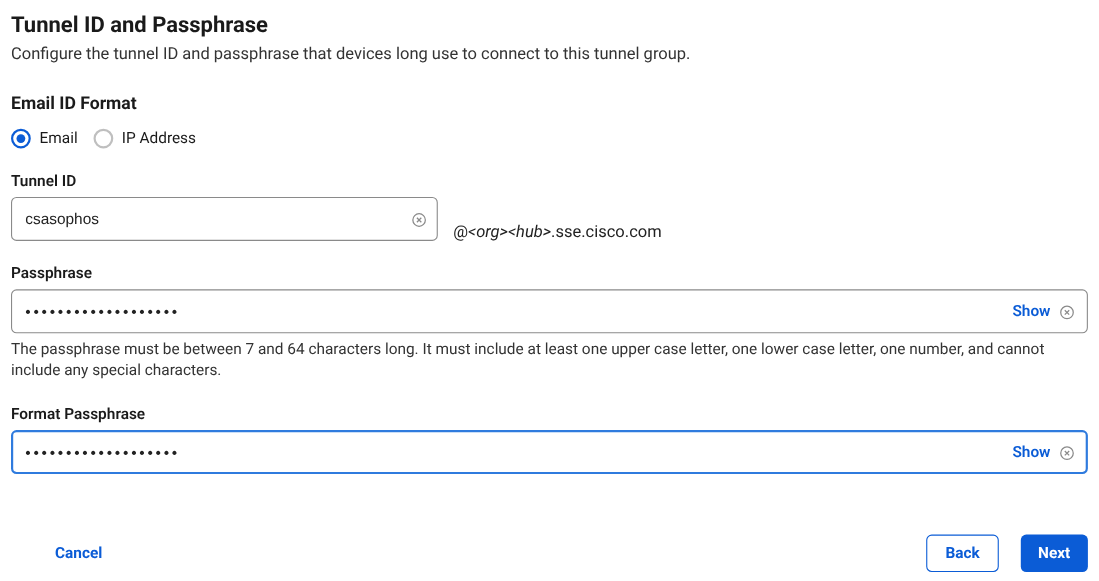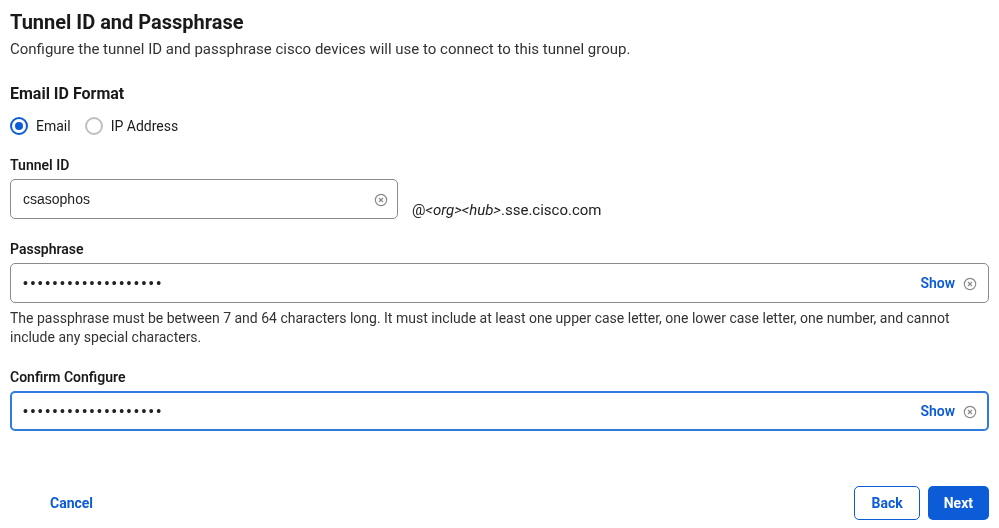--- a/index.html
+++ b/index.html
@@ -178,21 +178,21 @@
     margin-left: 40px;
   }
   .cancel-link {
     color: #0b5cd6;
     font-weight: 700;
     font-size: 14px;
     cursor: pointer;
   }
   .footer-right {
     display: flex;
-    gap: 8px;
+    gap: 20px;
   }
   .btn {
     height: 34px;
     padding: 0 16px;
     border-radius: 5px;
     font-size: 14px;
     font-weight: 700;
     cursor: pointer;
     display: flex;
     align-items: center;
@@ -207,21 +207,21 @@
     border: none;
     background: #0b5cd6;
     color: #fff;
   }
 </style>
 </head>
 <body>
 
 <div class="page">
   <h1 class="title">Tunnel ID and Passphrase</h1>
-  <p class="subtitle">Configure the tunnel ID and passphrase cisco devices will use to connect to this tunnel group.</p>
+  <p class="subtitle">Configure the tunnel ID and passphrase that devices long use to connect to this tunnel group.</p>
 
   <h2 class="section">Email ID Format</h2>
 
   <div class="radio-row">
     <div class="radio-item">
       <span class="radio-outer checked">
           <span class="radio-inner"></span>
         </span>
       <span>Email</span>
     </div>
@@ -260,21 +260,21 @@
           <circle cx="8" cy="8" r="6.5"></circle>
           <line x1="5.7" y1="5.7" x2="10.3" y2="10.3"></line>
           <line x1="10.3" y1="5.7" x2="5.7" y2="10.3"></line>
         </svg>
       </span>
     </div>
     <div class="helper">The passphrase must be between 7 and 64 characters long. It must include at least one upper case letter, one lower case letter, one number, and cannot include any special characters.</div>
   </div>
 
   <div class="group">
-    <div class="field-label">Confirm Configure</div>
+    <div class="field-label">Format Passphrase</div>
     <div class="wide-wrap">
       <input class="full-input focused pass-input" type="text" value="•••••••••••••••••••" style="">
       <span class="show-btn">Show</span>
       <span class="clear-icon-full">
         <svg viewBox="0 0 16 16" width="14" height="14" fill="none" stroke="currentColor" stroke-width="1.3">
           <circle cx="8" cy="8" r="6.5"></circle>
           <line x1="5.7" y1="5.7" x2="10.3" y2="10.3"></line>
           <line x1="10.3" y1="5.7" x2="5.7" y2="10.3"></line>
         </svg>
       </span>

